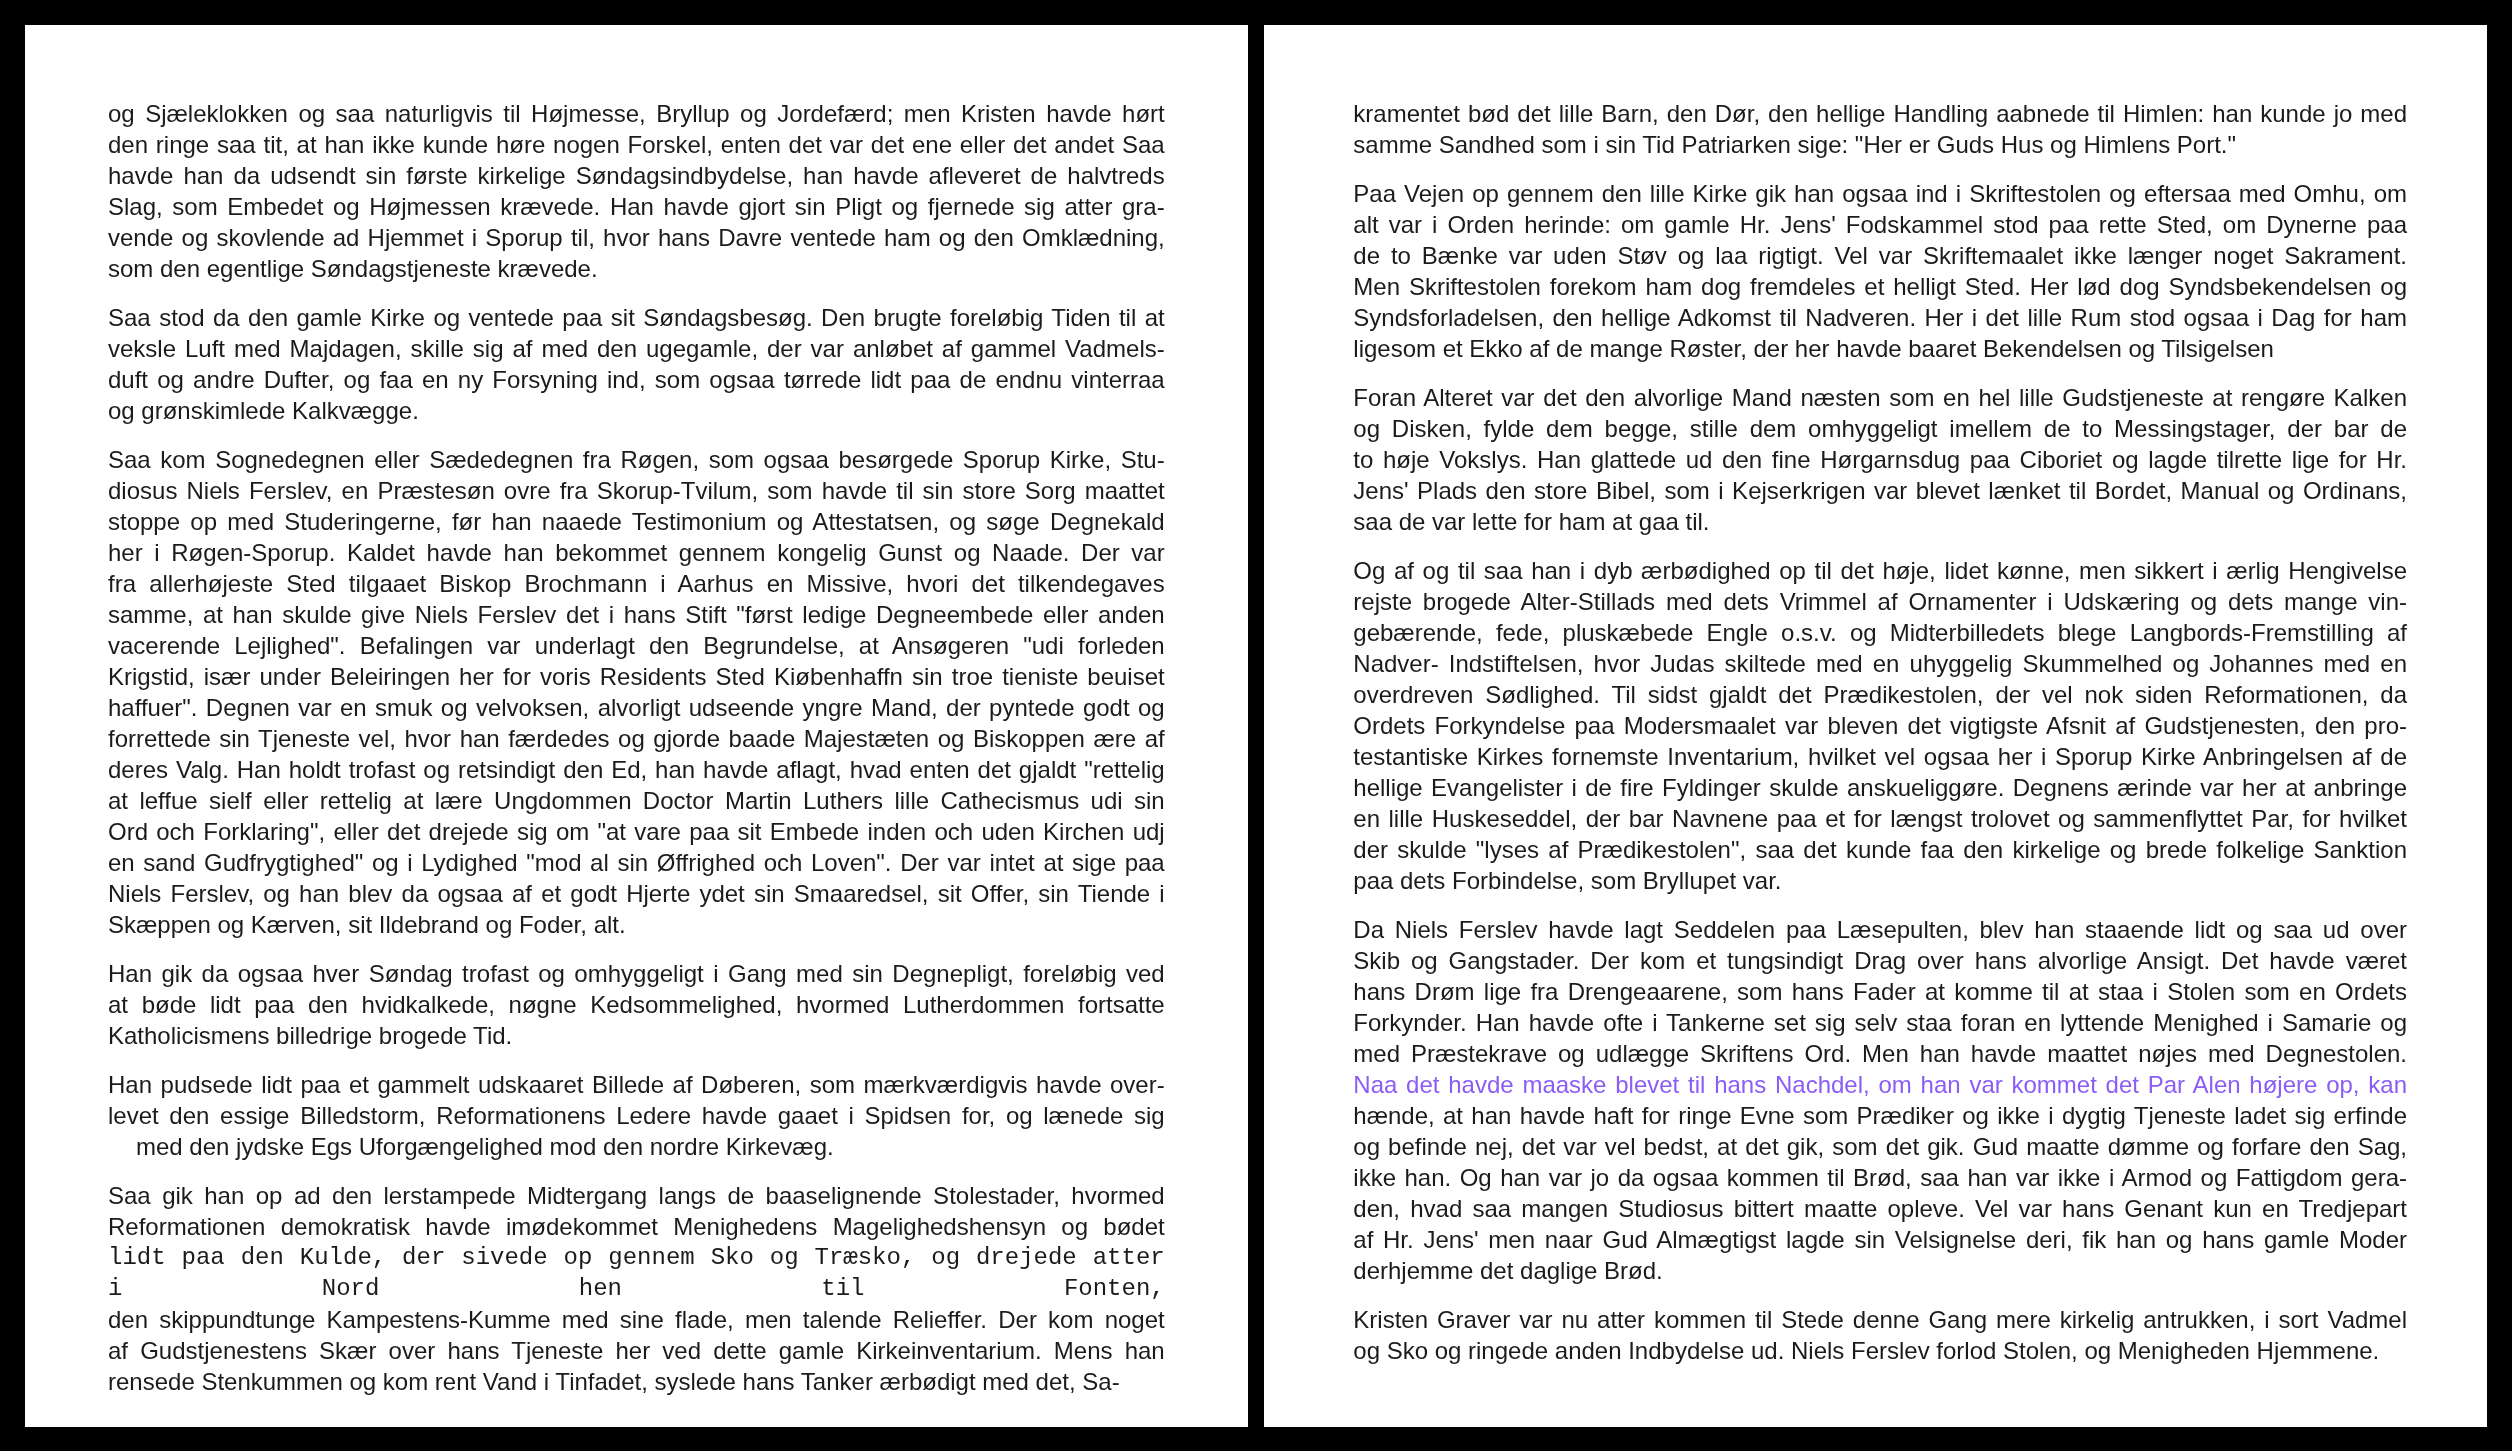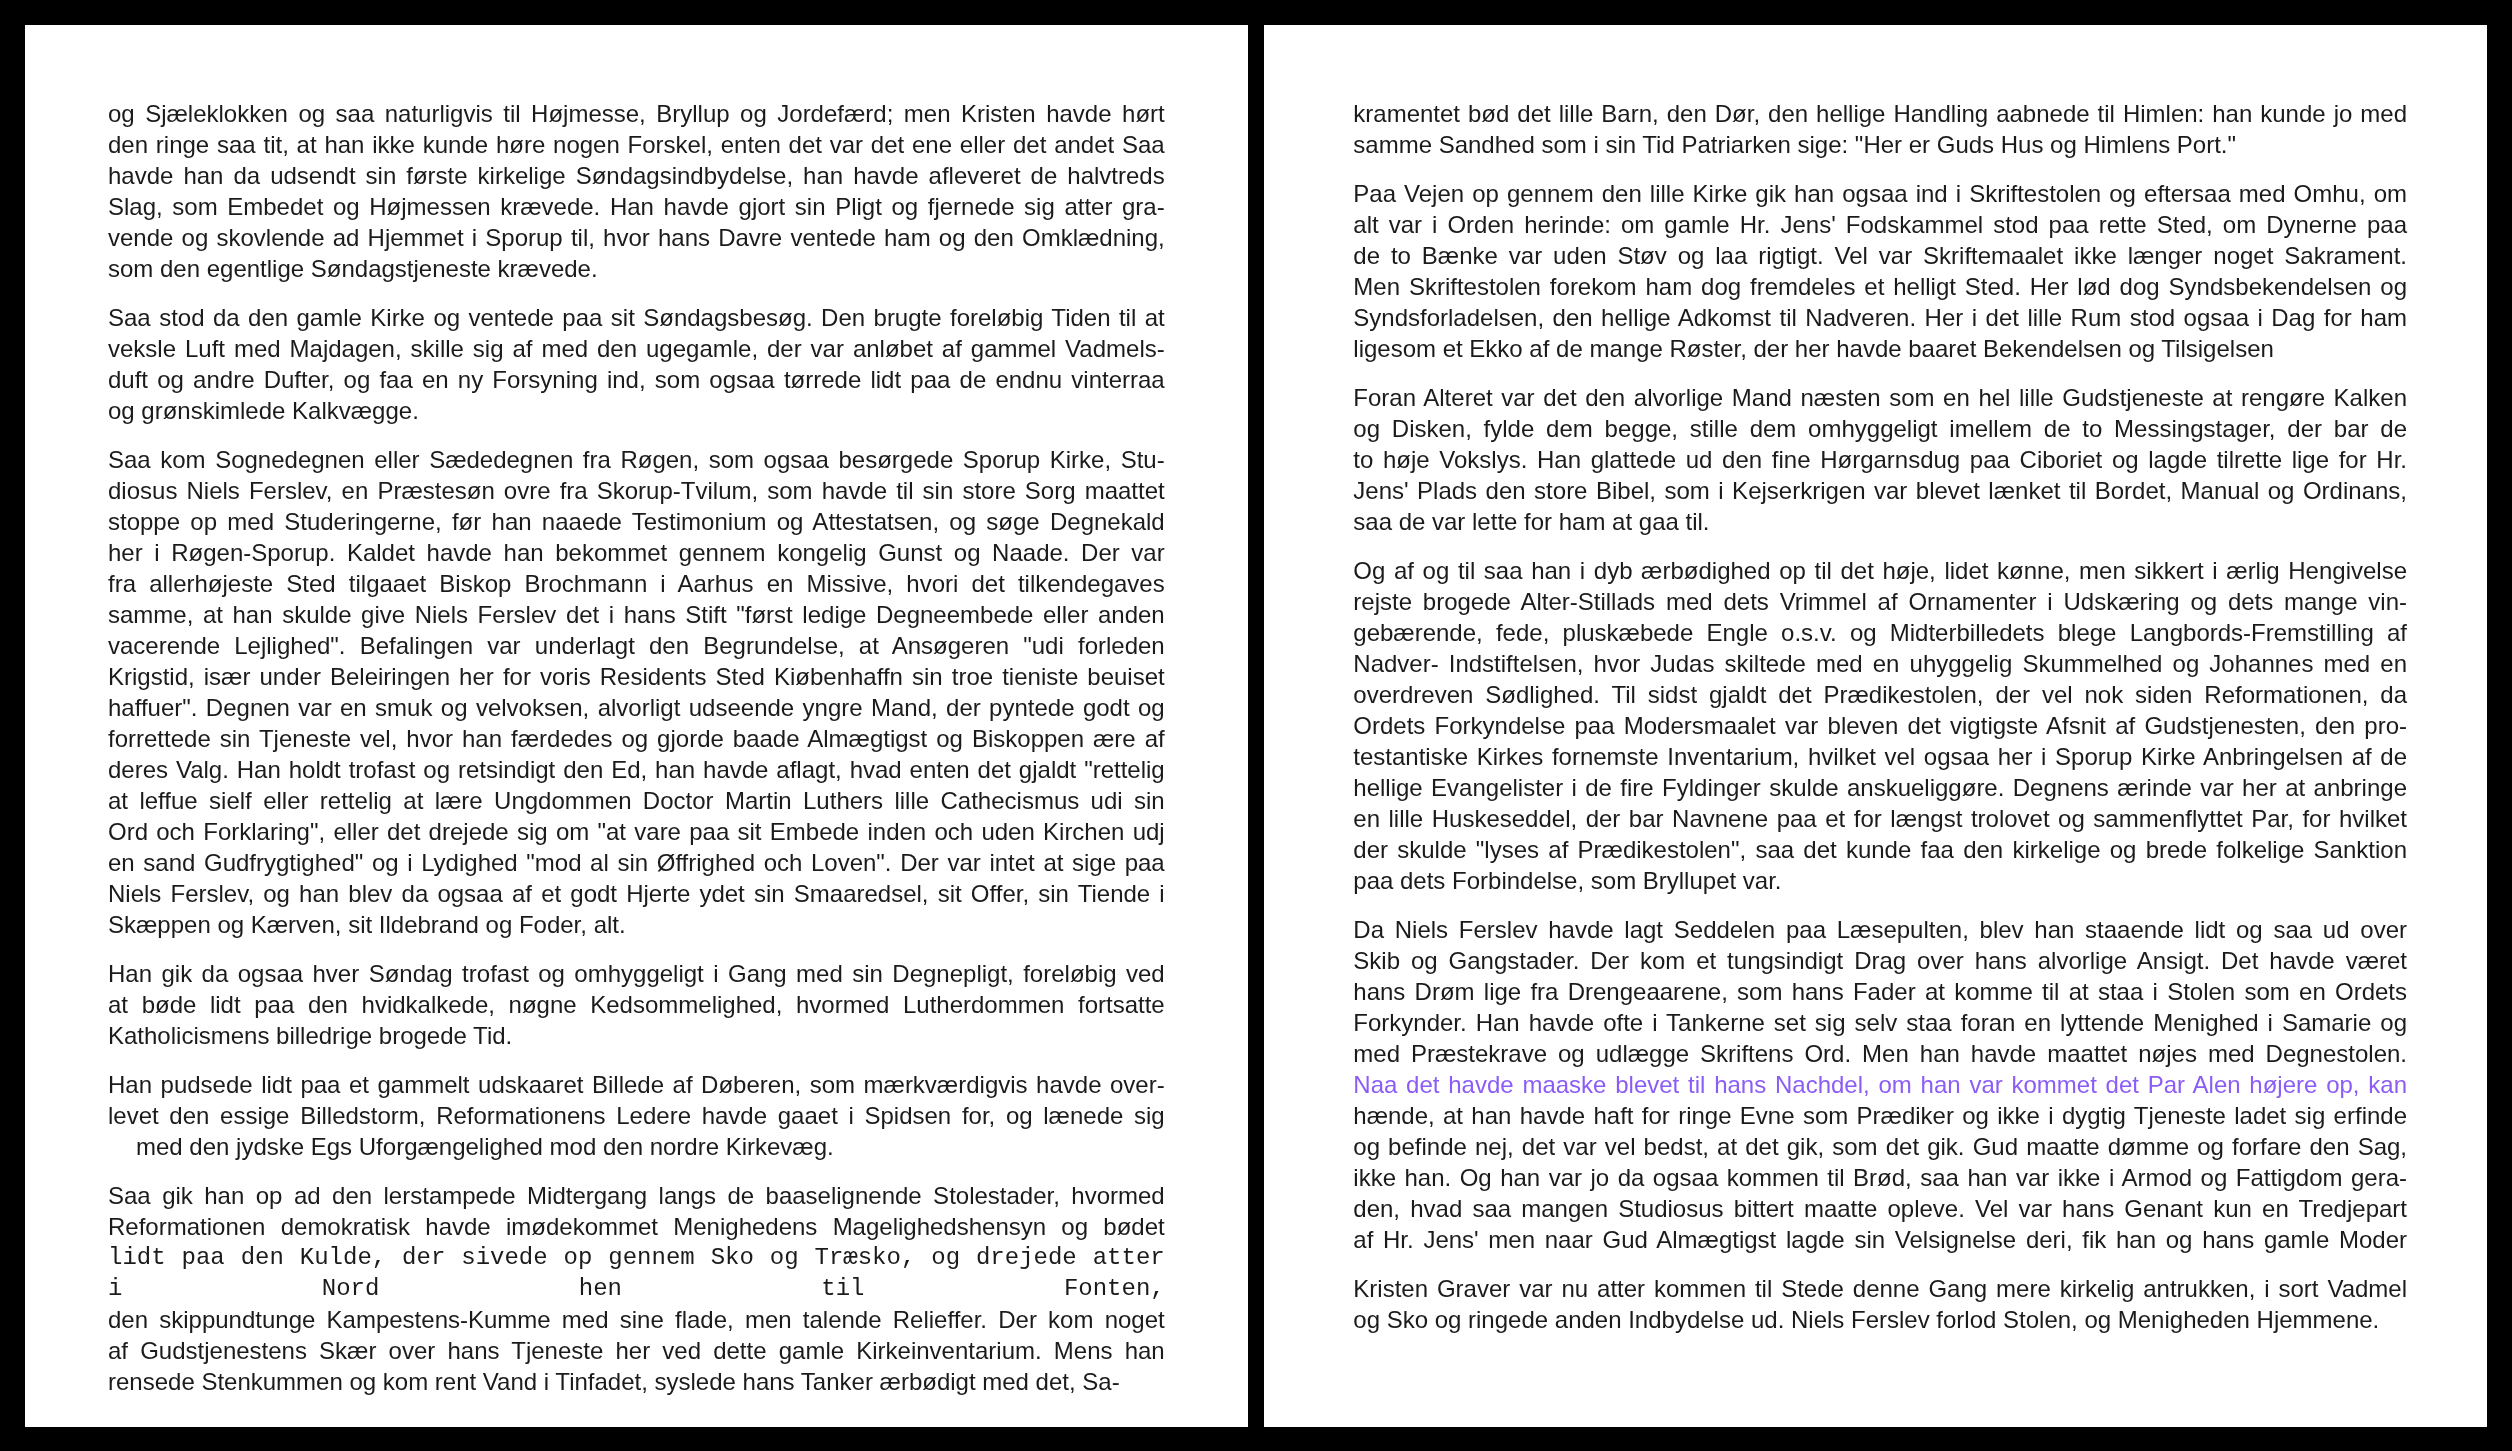--- a/index.html
+++ b/index.html
@@ -71,21 +71,21 @@
         <div class="paragraph">
           <div class="line" style="color: rgb(27, 27, 27);">Saa kom Sognedegnen eller Sædedegnen fra Røgen, som ogsaa besørgede Sporup Kirke, Stu-</div>
           <div class="line" style="color: rgb(27, 27, 27);">diosus Niels Ferslev, en Præstesøn ovre fra Skorup-Tvilum, som havde til sin store Sorg maattet</div>
           <div class="line" style="color: rgb(27, 27, 27);">stoppe op med Studeringerne, før han naaede Testimonium og Attestatsen, og søge Degnekald</div>
           <div class="line" style="color: rgb(27, 27, 27);">her i Røgen-Sporup. Kaldet havde han bekommet gennem kongelig Gunst og Naade. Der var</div>
           <div class="line" style="color: rgb(27, 27, 27);">fra allerhøjeste Sted tilgaaet Biskop Brochmann i Aarhus en Missive, hvori det tilkendegaves</div>
           <div class="line" style="color: rgb(27, 27, 27);">samme, at han skulde give Niels Ferslev det i hans Stift "først ledige Degneembede eller anden</div>
           <div class="line" style="color: rgb(27, 27, 27);">vacerende Lejlighed". Befalingen var underlagt den Begrundelse, at Ansøgeren "udi forleden</div>
           <div class="line" style="color: rgb(27, 27, 27);">Krigstid, især under Beleiringen her for voris Residents Sted Kiøbenhaffn sin troe tieniste beuiset</div>
           <div class="line" style="color: rgb(27, 27, 27);">haffuer". Degnen var en smuk og velvoksen, alvorligt udseende yngre Mand, der pyntede godt og</div>
-          <div class="line" style="color: rgb(27, 27, 27);">forrettede sin Tjeneste vel, hvor han færdedes og gjorde baade Almægtigst og Biskoppen ære af</div>
+          <div class="line" style="color: rgb(27, 27, 27);">forrettede sin Tjeneste vel, hvor han færdedes og gjorde baade Majestæten og Biskoppen ære af</div>
           <div class="line" style="color: rgb(27, 27, 27);">deres Valg. Han holdt trofast og retsindigt den Ed, han havde aflagt, hvad enten det gjaldt "rettelig</div>
           <div class="line" style="color: rgb(27, 27, 27);">at leffue sielf eller rettelig at lære Ungdommen Doctor Martin Luthers lille Cathecismus udi sin</div>
           <div class="line" style="color: rgb(27, 27, 27);">Ord och Forklaring", eller det drejede sig om "at vare paa sit Embede inden och uden Kirchen udj</div>
           <div class="line" style="color: rgb(27, 27, 27);">en sand Gudfrygtighed" og i Lydighed "mod al sin Øffrighed och Loven". Der var intet at sige paa</div>
           <div class="line" style="color: rgb(27, 27, 27);">Niels Ferslev, og han blev da ogsaa af et godt Hjerte ydet sin Smaaredsel, sit Offer, sin Tiende i</div>
           <div class="line para-end" style="color: rgb(27, 27, 27);">Skæppen og Kærven, sit Ildebrand og Foder, alt.</div>
         </div>
         <div class="paragraph">
           <div class="line" style="color: rgb(27, 27, 27);">Han gik da ogsaa hver Søndag trofast og omhyggeligt i Gang med sin Degnepligt, foreløbig ved</div>
           <div class="line" style="color: rgb(27, 27, 27);">at bøde lidt paa den hvidkalkede, nøgne Kedsommelighed, hvormed Lutherdommen fortsatte</div>
@@ -145,20 +145,21 @@
           <div class="line" style="color: rgb(27, 27, 27);">Skib og Gangstader. Der kom et tungsindigt Drag over hans alvorlige Ansigt. Det havde været</div>
           <div class="line" style="color: rgb(27, 27, 27);">hans Drøm lige fra Drengeaarene, som hans Fader at komme til at staa i Stolen som en Ordets</div>
           <div class="line" style="color: rgb(27, 27, 27);">Forkynder. Han havde ofte i Tankerne set sig selv staa foran en lyttende Menighed i Samarie og</div>
           <div class="line" style="color: rgb(27, 27, 27);">med Præstekrave og udlægge Skriftens Ord. Men han havde maattet nøjes med Degnestolen.</div>
           <div class="line" style="color: #8b5cf6;">Naa det havde maaske blevet til hans Nachdel, om han var kommet det Par Alen højere op, kan</div>
           <div class="line" style="color: rgb(27, 27, 27);">hænde, at han havde haft for ringe Evne som Prædiker og ikke i dygtig Tjeneste ladet sig erfinde</div>
           <div class="line" style="color: rgb(27, 27, 27);">og befinde nej, det var vel bedst, at det gik, som det gik. Gud maatte dømme og forfare den Sag,</div>
           <div class="line" style="color: rgb(27, 27, 27);">ikke han. Og han var jo da ogsaa kommen til Brød, saa han var ikke i Armod og Fattigdom gera-</div>
           <div class="line" style="color: rgb(27, 27, 27);">den, hvad saa mangen Studiosus bittert maatte opleve. Vel var hans Genant kun en Tredjepart</div>
           <div class="line" style="color: rgb(27, 27, 27);">af Hr. Jens' men naar Gud Almægtigst lagde sin Velsignelse deri, fik han og hans gamle Moder</div>
+          <div class="line para-end" style="color: rgb(27, 27, 27);">derhjemme det daglige Brød.</div>
         </div>
         <div class="paragraph">
           <div class="line" style="color: rgb(27, 27, 27);">Kristen Graver var nu atter kommen til Stede denne Gang mere kirkelig antrukken, i sort Vadmel</div>
           <div class="line para-end" style="color: rgb(27, 27, 27);">og Sko og ringede anden Indbydelse ud. Niels Ferslev forlod Stolen, og Menigheden Hjemmene.</div>
         </div>
       </div>
   </section>
 </div>
 
 

